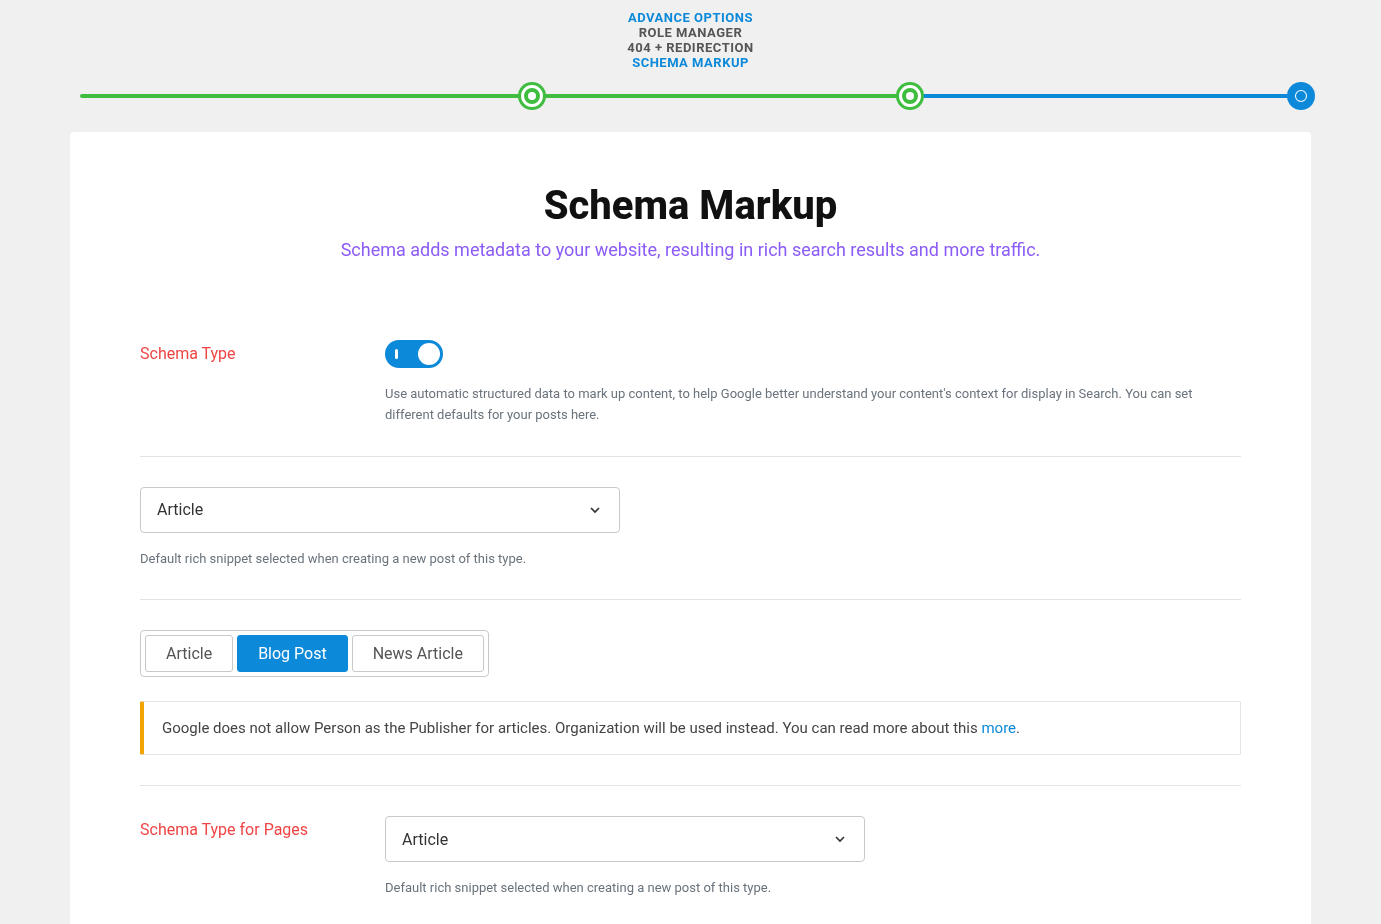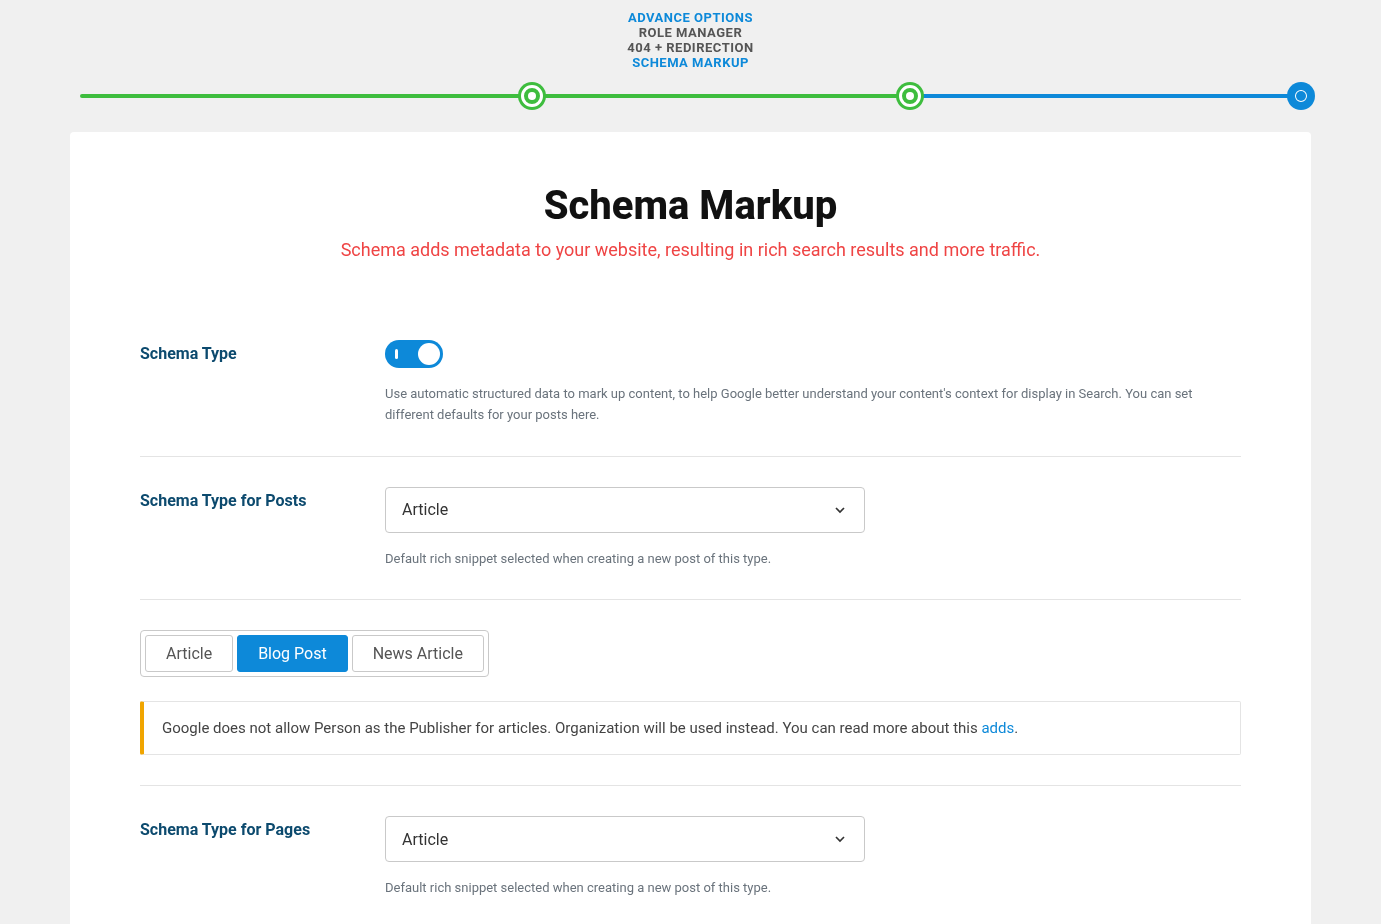--- a/index.html
+++ b/index.html
@@ -98,36 +98,36 @@
       margin-bottom: 50px;
     }
     .page-header h1 {
       font-size: 40px;
       font-weight: 800;
       color: #111;
       margin-bottom: 10px;
     }
     .page-header p {
       font-size: 18px;
-      color: #ef4444;
+      color: #8b5cf6;
     }
 
     
     .field {
       display: flex;
       padding: 30px 0;
       border-bottom: 1px solid #e4e4e4;
     }
     .field:first-of-type { padding-top: 0; }
     .field-label {
       width: 245px;
       flex-shrink: 0;
       font-size: 16px;
-      font-weight: 700;
-      color: #0c4a6e;
+      font-weight: 400;
+      color: #ef4444;
       padding-top: 4px;
     }
     .field-control {
       flex: 1;
     }
     .field-help {
       font-size: 13px;
       color: #6a737c;
       margin-top: 16px;
       line-height: 1.6;
@@ -251,41 +251,40 @@
       <div class="field-label">Schema Type</div>
       <div class="field-control">
         <div class="toggle">
           <div class="knob"></div>
         </div>
         <div class="field-help">Use automatic structured data to mark up content, to help Google better understand your content's context for display in Search. You can set different defaults for your posts here.</div>
       </div>
     </div>
 
     <div class="field">
-      <div class="field-label">Schema Type for Posts</div>
       <div class="field-control">
         <div class="select">
           <span>Article</span>
           <svg class="chevron" viewBox="0 0 24 24" fill="none" stroke="#333" stroke-width="2.5">
               <polyline points="6 9 12 15 18 9"></polyline>
             </svg>
         </div>
         <div class="field-help">Default rich snippet selected when creating a new post of this type.</div>
       </div>
     </div>
 
     <div class="field">
       <div class="field-control">
         <div class="btn-group">
           <div class="seg">Article</div>
           <div class="seg active">Blog Post</div>
           <div class="seg">News Article</div>
         </div>
         <div class="notice">
-          <span>Google does not allow Person as the Publisher for articles. Organization will be used instead. You can read more about this </span><a href="#">adds</a><span>.</span>
+          <span>Google does not allow Person as the Publisher for articles. Organization will be used instead. You can read more about this </span><a href="#">more</a><span>.</span>
         </div>
       </div>
     </div>
 
     <div class="field" style="border-bottom:none;">
       <div class="field-label">Schema Type for Pages</div>
       <div class="field-control">
         <div class="select">
           <span>Article</span>
           <svg class="chevron" viewBox="0 0 24 24" fill="none" stroke="#333" stroke-width="2.5">

